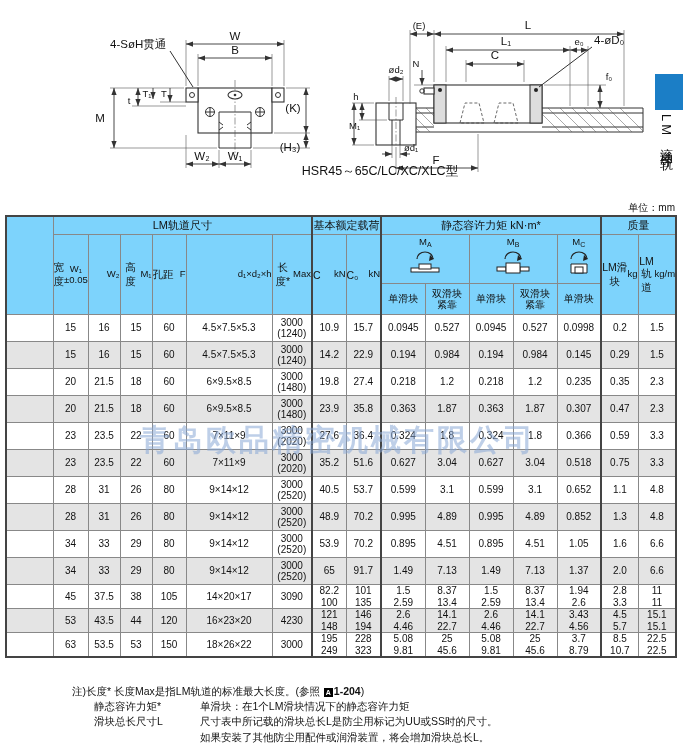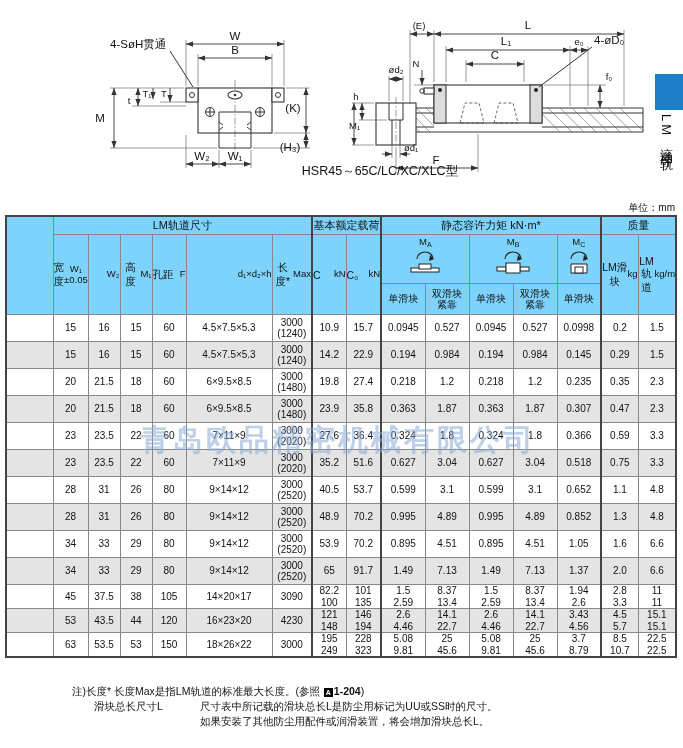--- a/index.html
+++ b/index.html
@@ -661,20 +661,24 @@
 
   <div class="watermark">青岛欧品精密机械有限公司</div>
 
   <div class="footnotes">
     <div>
       <span>注)长度*</span>
       <span>长度Max是指LM轨道的标准最大长度。(参照</span>
       <span class="badge">A</span><span class="ref">1-204</span><span>)</span>
     </div>
     <div class="fn-row">
+      <span class="fn-term">静态容许力矩*</span>
+      <span>单滑块：在1个LM滑块情况下的静态容许力矩</span>
+    </div>
+    <div class="fn-row">
       <span class="fn-term"></span>
     </div>
     <div class="fn-row">
       <span class="fn-term">滑块总长尺寸L</span>
       <span>尺寸表中所记载的滑块总长L是防尘用标记为UU或SS时的尺寸。</span>
     </div>
     <div class="fn-row">
       <span class="fn-term"></span>
       <span>如果安装了其他防尘用配件或润滑装置，将会增加滑块总长L。</span>
     </div>

